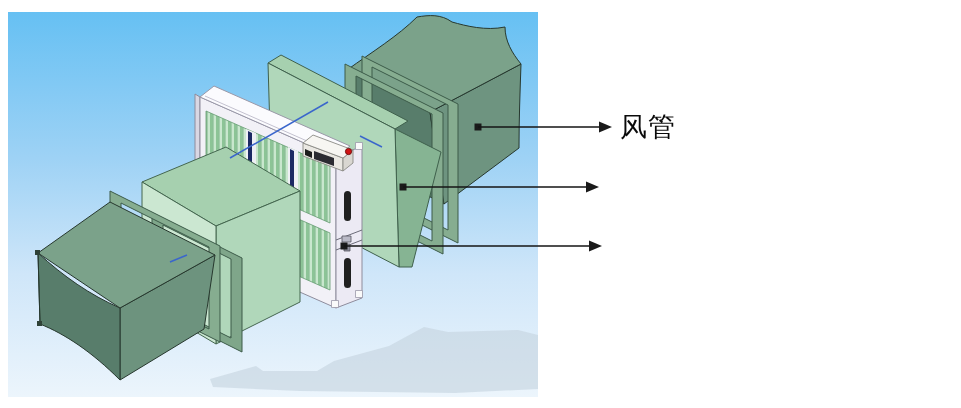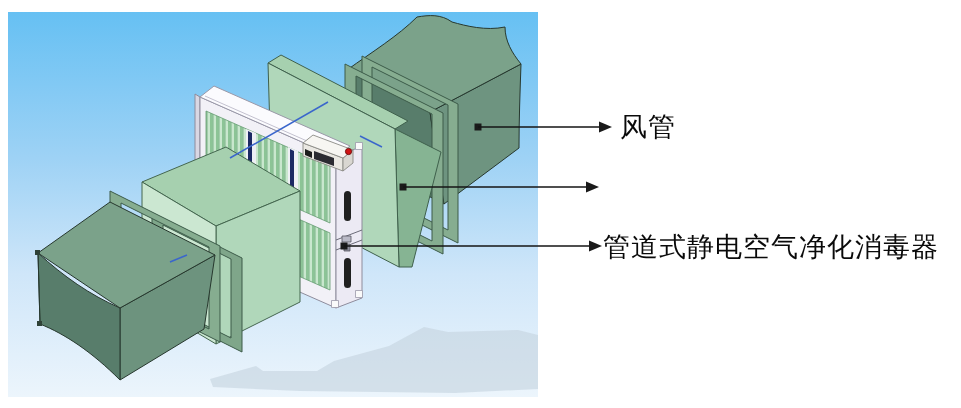--- a/index.html
+++ b/index.html
@@ -138,15 +138,14 @@
     <path d="M403,187 L587,187"></path>
     <path d="M599,187 L586,181.5 L586,192.5 Z" fill="#1a1a1a" stroke="none"></path>
 
     <rect x="340.5" y="242.5" width="7" height="7" fill="#1a1a1a" stroke="none"></rect>
     <path d="M344,246 L590,246"></path>
     <path d="M602,246 L589,240.5 L589,251.5 Z" fill="#1a1a1a" stroke="none"></path>
   </g>
 </svg>
 
   <div class="callout" style="left:620px;top:112px;">风管</div>
-  <div class="callout" style="left:603px;top:232px;">管道式静电空气净化消毒器</div>
 
 </div>
 
 </body></html>

